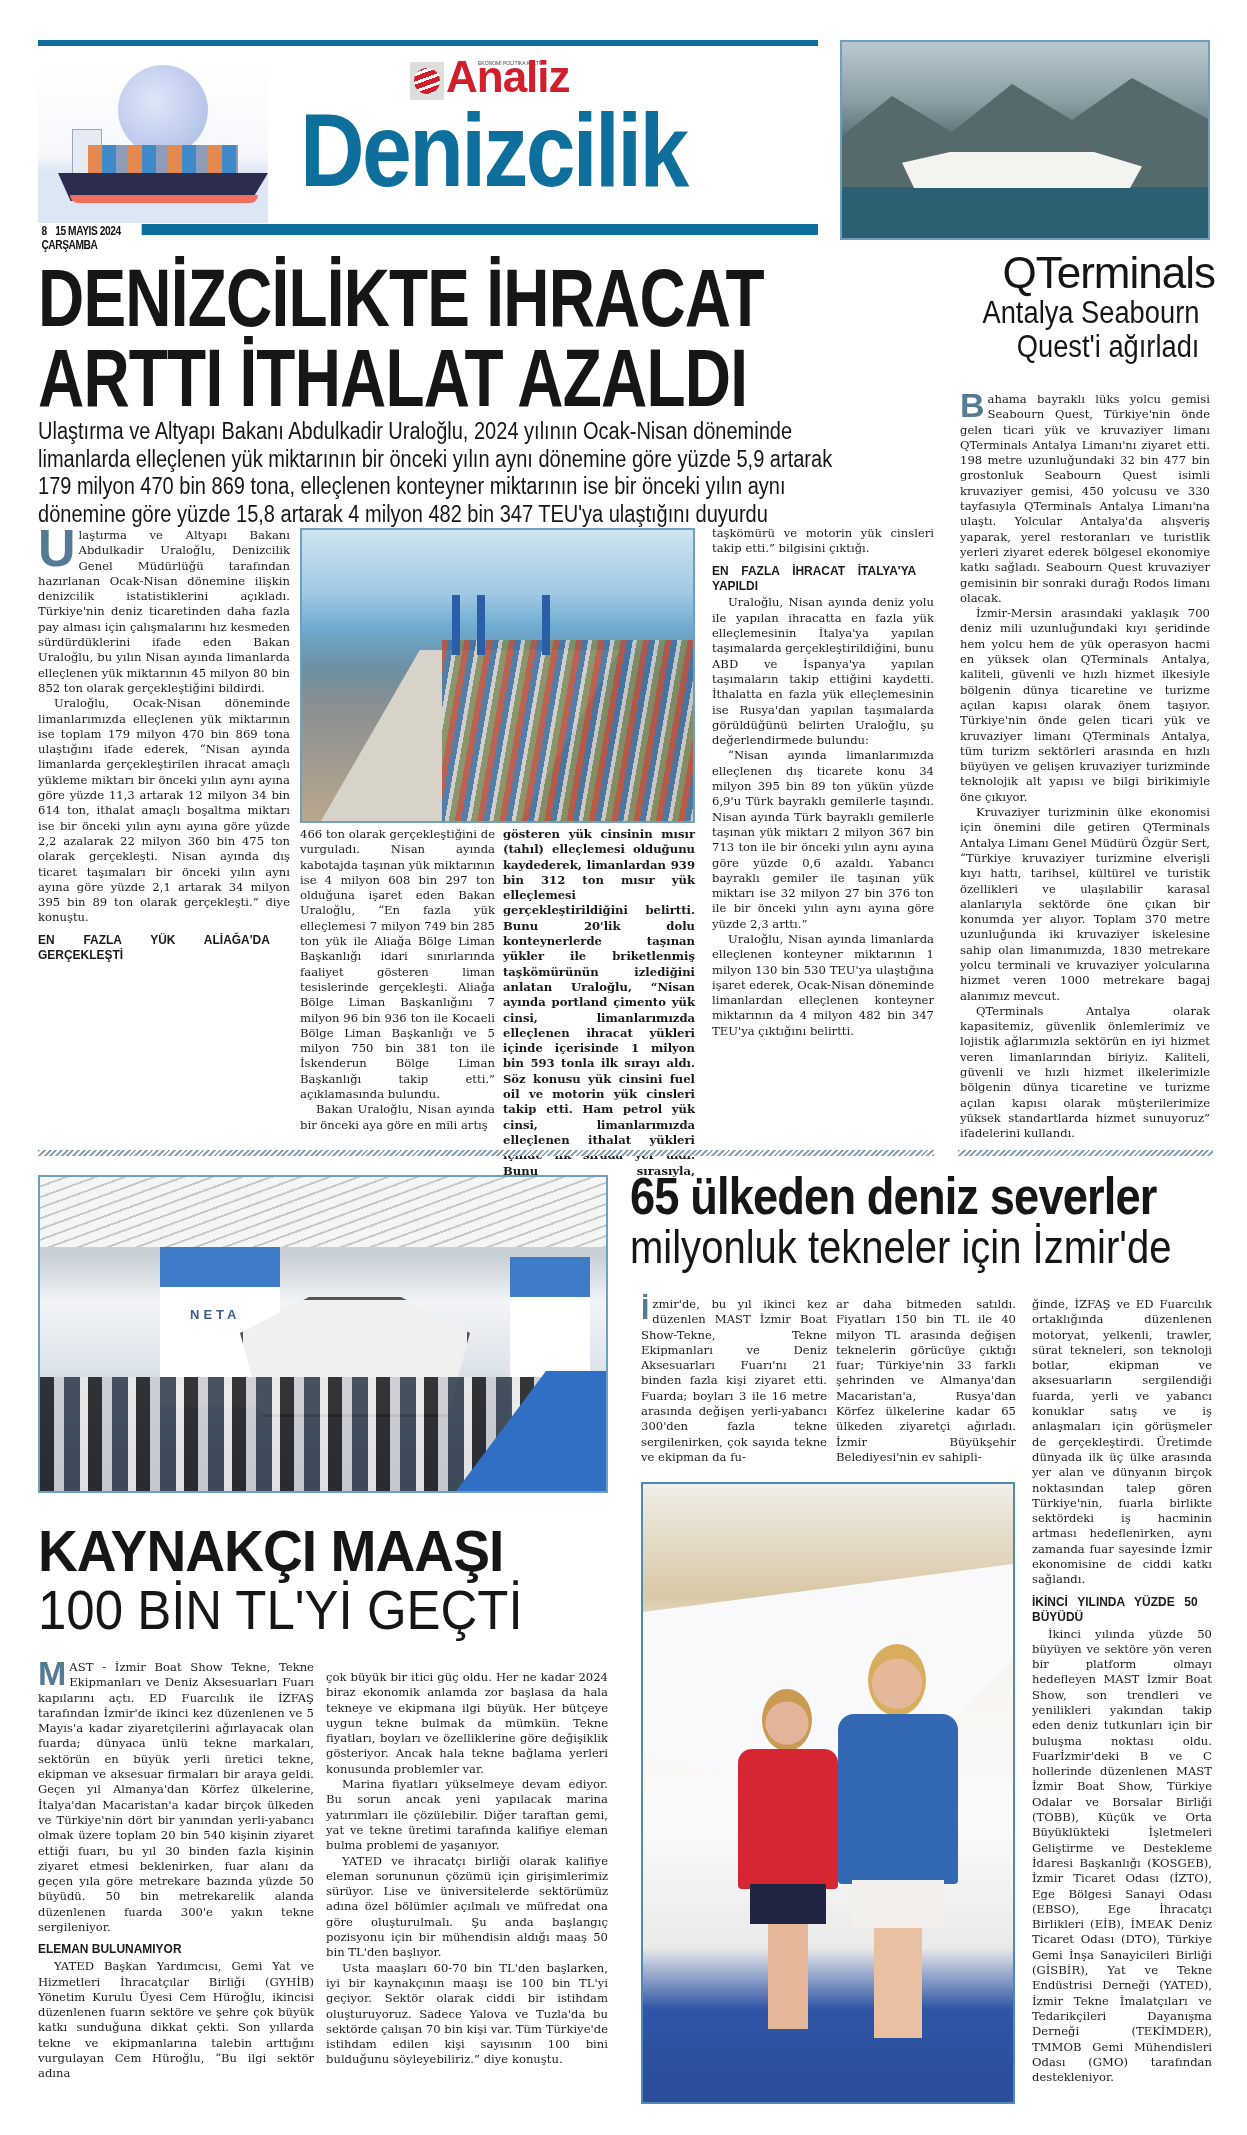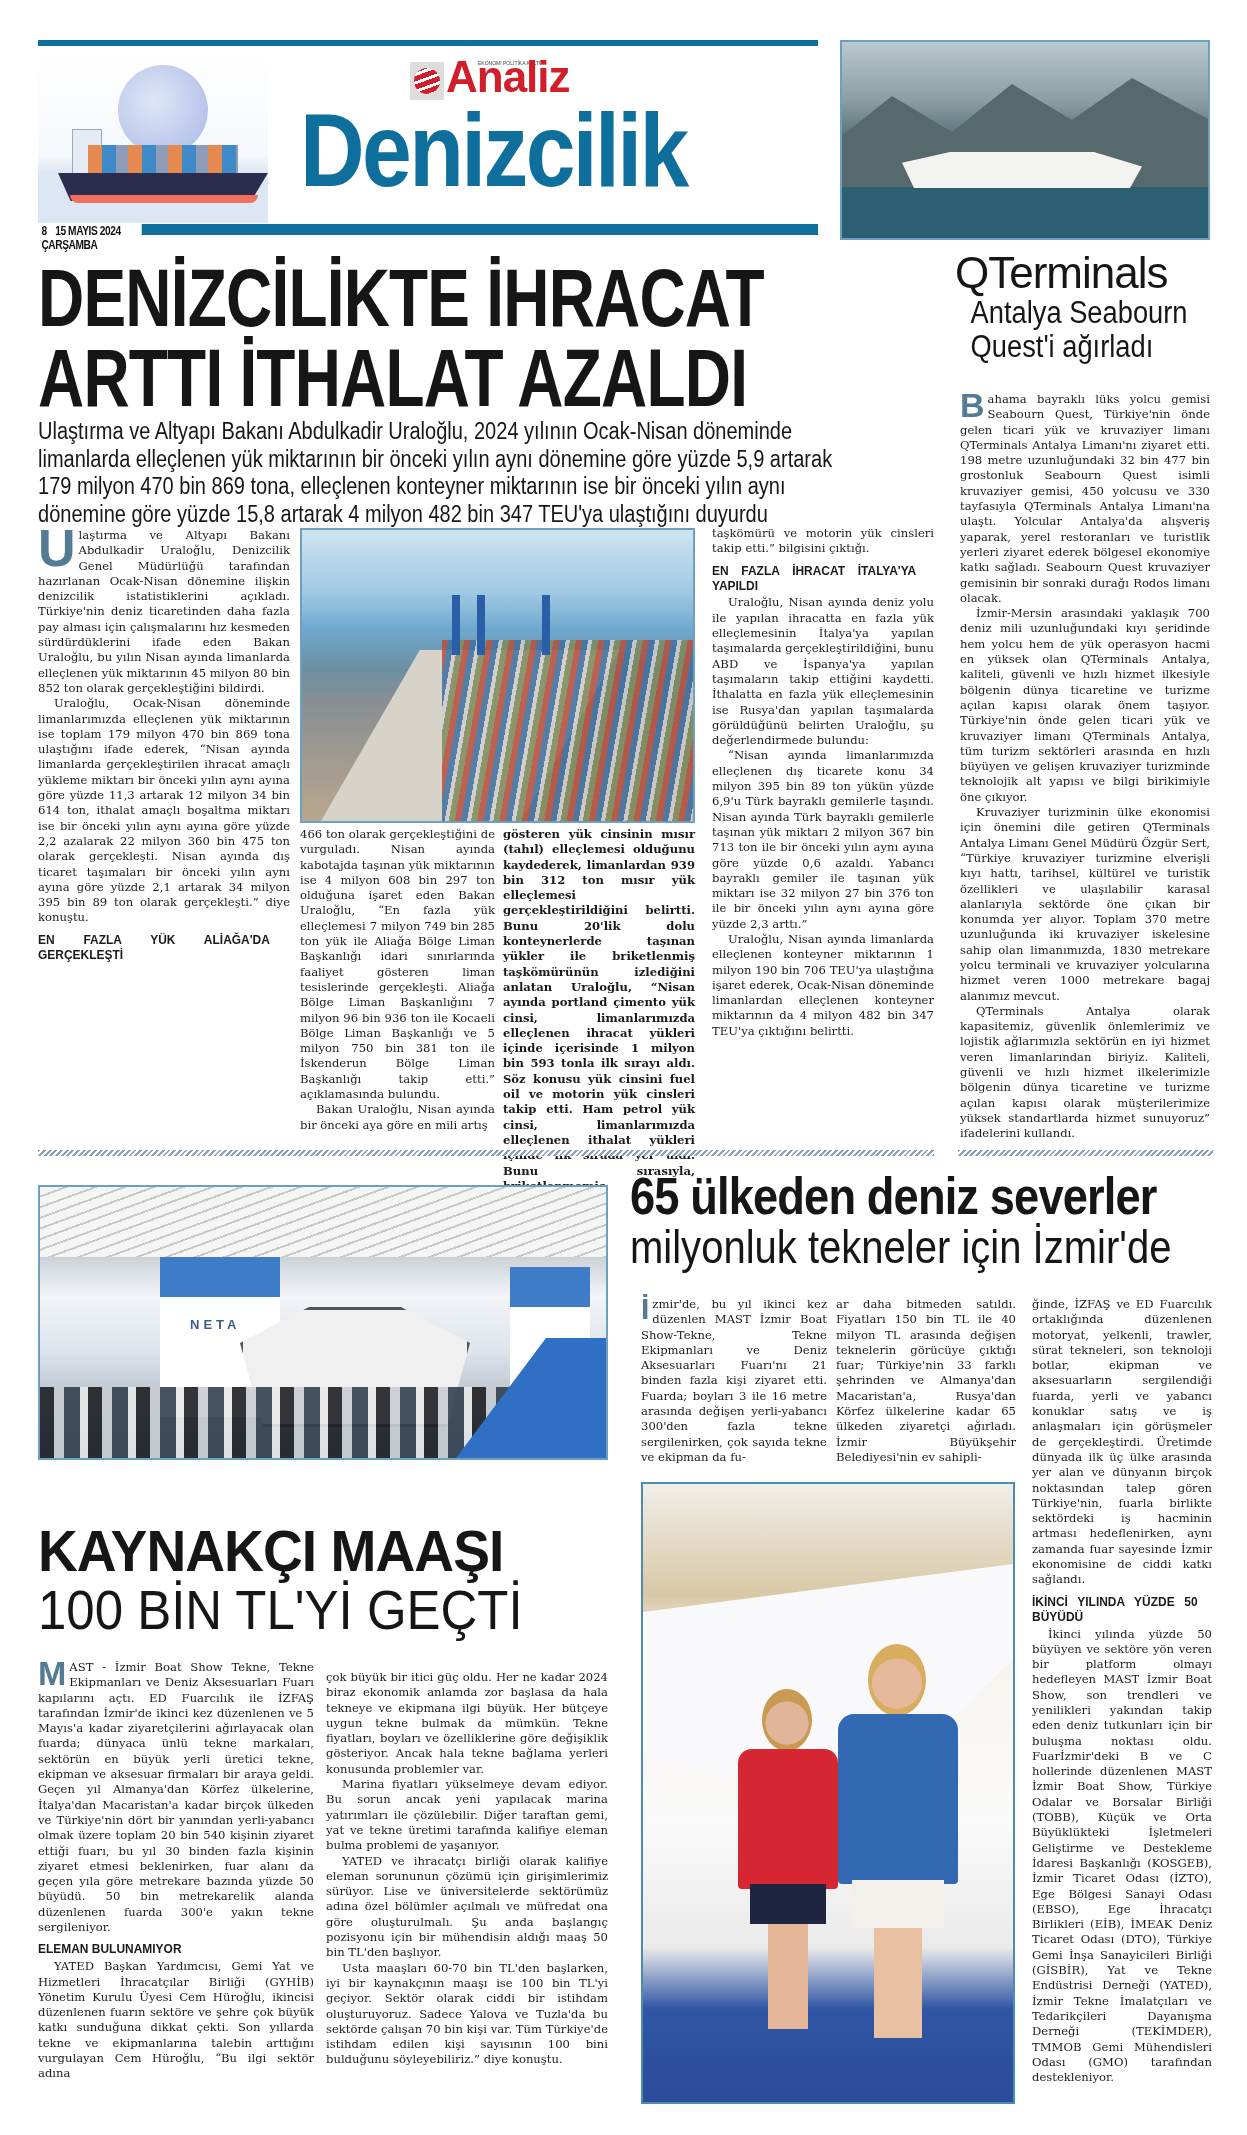--- a/index.html
+++ b/index.html
@@ -34,25 +34,25 @@
   .subhead { font-family: "Liberation Sans", sans-serif; font-weight: bold; font-size: 13px; line-height: 1.15; color: #1a1a1a; margin: 7px 0 2px; transform: scaleX(0.92); transform-origin: left; }
   .dropcap { float: left; font-family: "Liberation Sans", sans-serif; font-weight: bold; color: #547a94; line-height: 0.8; margin-right: 3px; }
 
   .port-photo { left: 300px; top: 528px; width: 395px; height: 295px; border: 2px solid #6d9fbe; overflow: hidden; background: linear-gradient(#cfe4f0 0%, #9ec8e3 22%, #6fa9cf 34%, #6d8fa0 48%, #8a8f93 60%, #b9a78d 100%); }
   .port-photo .yard { position: absolute; left: 140px; top: 110px; width: 260px; height: 190px; background: repeating-linear-gradient(100deg, #b84e3e 0 6px, #3e6fa0 6px 12px, #cfcfcf 12px 16px, #7d8b5a 16px 22px); opacity: 0.85; }
   .port-photo .quay { position: absolute; left: 60px; top: 120px; width: 200px; height: 200px; background: #d8d3c9; transform: skewX(-30deg); }
   .port-photo .crane { position: absolute; width: 8px; height: 60px; background: #2b5ea8; top: 65px; }
 
   .divider { height: 6px; background: repeating-linear-gradient(135deg, #8aa3b8 0 2px, #fff 2px 4px); }
 
-  .q-title { left: 955px; top: 250px; width: 260px; text-align: left; font-family: "Liberation Sans", sans-serif; color: #161616; }
+  .q-title { left: 955px; top: 250px; width: 260px; text-align: right; font-family: "Liberation Sans", sans-serif; color: #161616; }
   .q-title .l1 { font-size: 44px; line-height: 1.05; letter-spacing: -1px; }
   .q-title .l2 { font-size: 31px; line-height: 1.1; transform: scaleX(0.88); }
 
-  .expo-photo { left: 38px; top: 1175px; width: 570px; height: 275px; border: 2px solid #6d9fbe; overflow: hidden; background: linear-gradient(#e8ecef 0%, #c7cfd6 25%, #f2f4f7 40%, #dfe5ec 60%, #8d98a8 100%); margin-top: 10px; }
+  .expo-photo { left: 38px; top: 1175px; width: 570px; height: 318px; border: 2px solid #6d9fbe; overflow: hidden; background: linear-gradient(#e8ecef 0%, #c7cfd6 25%, #f2f4f7 40%, #dfe5ec 60%, #8d98a8 100%); }
   .expo-photo .ceiling { position: absolute; left: 0; top: 0; width: 100%; height: 70px; background: repeating-linear-gradient(160deg, #f5f5f5 0 8px, #c9c9c9 8px 10px); }
   .expo-photo .boat { position: absolute; left: 200px; top: 120px; width: 230px; height: 120px; background: #f0f0f0; border: 3px solid #555; clip-path: polygon(0 30%, 30% 0, 70% 0, 100% 30%, 90% 100%, 10% 100%); }
   .expo-photo .booth { position: absolute; width: 120px; height: 160px; background: #fff; border-top: 40px solid #3e7cc7; }
   .expo-photo .crowd { position: absolute; left: 0; top: 200px; width: 100%; height: 120px; background: repeating-linear-gradient(90deg, #1d1f24 0 14px, #c9ccd2 14px 24px, #33404f 24px 40px, #e8e8e8 40px 48px); opacity: 0.9; }
   .expo-photo .carpet { position: absolute; right: 0; bottom: 0; width: 150px; height: 120px; background: #2f6fc4; clip-path: polygon(60% 0, 100% 0, 100% 100%, 0 100%); }
   .neta { position: absolute; font-family: "Liberation Sans", sans-serif; font-size: 13px; font-weight: bold; letter-spacing: 4px; color: #3e5d8e; }
 
   .headline2 { left: 38px; top: 1522px; width: 580px; font-family: "Liberation Sans", sans-serif; color: #161616; white-space: nowrap; }
   .headline2 .l1 { font-weight: bold; font-size: 58px; line-height: 1; letter-spacing: -1px; transform: scaleX(0.95); transform-origin: left; }
   .headline2 .l2 { font-size: 56px; line-height: 1.08; transform: scaleX(0.91); transform-origin: left; }
@@ -126,21 +126,21 @@
   <p>Bakan Uraloğlu, Nisan ayında bir önceki aya göre en mili artış</p>
 </div>
 <div class="abs col" style="left:503px; top:827px; width:192px;font-weight:bold;">
   <p class="noindent">gösteren yük cinsinin mısır (tahıl) elleçlemesi olduğunu kaydederek, limanlardan 939 bin 312 ton mısır yük elleçlemesi gerçekleştirildiğini belirtti. Bunu 20'lik dolu konteynerlerde taşınan yükler ile briketlenmiş taşkömürünün izlediğini anlatan Uraloğlu, “Nisan ayında portland çimento yük cinsi, limanlarımızda elleçlenen ihracat yükleri içinde içerisinde 1 milyon bin 593 tonla ilk sırayı aldı. Söz konusu yük cinsini fuel oil ve motorin yük cinsleri takip etti. Ham petrol yük cinsi, limanlarımızda elleçlenen ithalat yükleri içinde ilk sırada yer aldı. Bunu sırasıyla, briketlenmemiş</p>
 </div>
 <div class="abs col" style="left:712px; top:526px; width:222px;">
   <p class="noindent">taşkömürü ve motorin yük cinsleri takip etti.” bilgisini çıktığı.</p>
   <div class="subhead">EN FAZLA İHRACAT İTALYA'YA YAPILDI</div>
   <p>Uraloğlu, Nisan ayında deniz yolu ile yapılan ihracatta en fazla yük elleçlemesinin İtalya'ya yapılan taşımalarda gerçekleştirildiğini, bunu ABD ve İspanya'ya yapılan taşımaların takip ettiğini kaydetti. İthalatta en fazla yük elleçlemesinin ise Rusya'dan yapılan taşımalarda görüldüğünü belirten Uraloğlu, şu değerlendirmede bulundu:</p>
   <p>“Nisan ayında limanlarımızda elleçlenen dış ticarete konu 34 milyon 395 bin 89 ton yükün yüzde 6,9'u Türk bayraklı gemilerle taşındı. Nisan ayında Türk bayraklı gemilerle taşınan yük miktarı 2 milyon 367 bin 713 ton ile bir önceki yılın aynı ayına göre yüzde 0,6 azaldı. Yabancı bayraklı gemiler ile taşınan yük miktarı ise 32 milyon 27 bin 376 ton ile bir önceki yılın aynı ayına göre yüzde 2,3 arttı.”</p>
-  <p>Uraloğlu, Nisan ayında limanlarda elleçlenen konteyner miktarının 1 milyon 190 bin 706 TEU'ya ulaştığına işaret ederek, Ocak-Nisan döneminde limanlardan elleçlenen konteyner miktarının da 4 milyon 482 bin 347 TEU'ya çıktığını belirtti.</p>
+  <p>Uraloğlu, Nisan ayında limanlarda elleçlenen konteyner miktarının 1 milyon 130 bin 530 TEU'ya ulaştığına işaret ederek, Ocak-Nisan döneminde limanlardan elleçlenen konteyner miktarının da 4 milyon 482 bin 347 TEU'ya çıktığını belirtti.</p>
 </div>
 
 <div class="abs q-title">
   <div class="l1">QTerminals</div>
   <div class="l2">Antalya Seabourn</div>
   <div class="l2">Quest'i ağırladı</div>
 </div>
 <div class="abs col" style="left:960px; top:392px; width:250px;">
   <p class="noindent"><span class="dropcap" style="font-size:34px; height:28px;">B</span><span>ahama bayraklı lüks yolcu gemisi Seabourn Quest, Türkiye'nin önde gelen ticari yük ve kruvaziyer limanı QTerminals Antalya Limanı'nı ziyaret etti. 198 metre uzunluğundaki 32 bin 477 bin grostonluk Seabourn Quest isimli kruvaziyer gemisi, 450 yolcusu ve 330 tayfasıyla QTerminals Antalya Limanı'na ulaştı. Yolcular Antalya'da alışveriş yaparak, yerel restoranları ve turistlik yerleri ziyaret ederek bölgesel ekonomiye katkı sağladı. Seabourn Quest kruvaziyer gemisinin bir sonraki durağı Rodos limanı olacak.</span></p>
   <p>İzmir-Mersin arasındaki yaklaşık 700 deniz mili uzunluğundaki kıyı şeridinde hem yolcu hem de yük operasyon hacmi en yüksek olan QTerminals Antalya, kaliteli, güvenli ve hızlı hizmet ilkesiyle bölgenin dünya ticaretine ve turizme açılan kapısı olarak önem taşıyor. Türkiye'nin önde gelen ticari yük ve kruvaziyer limanı QTerminals Antalya, tüm turizm sektörleri arasında en hızlı büyüyen ve gelişen kruvaziyer turizminde teknolojik alt yapısı ve bilgi birikimiyle öne çıkıyor.</p>

